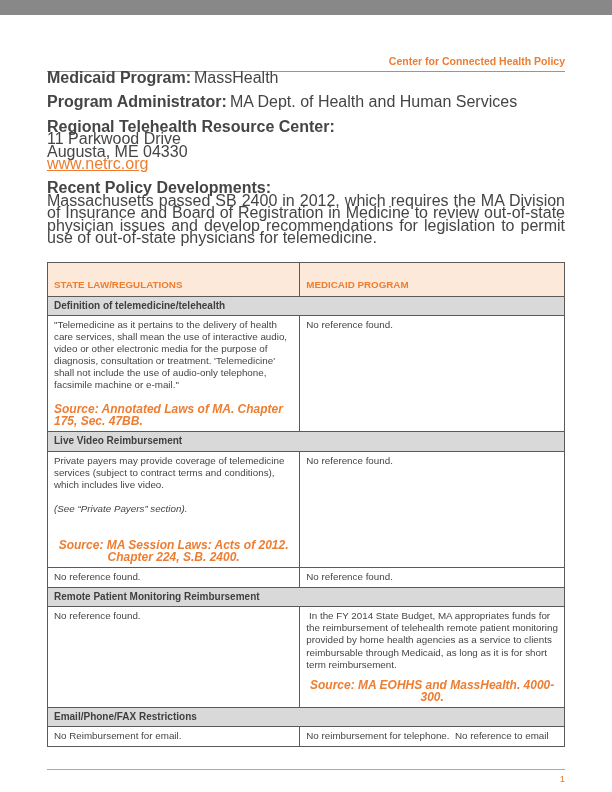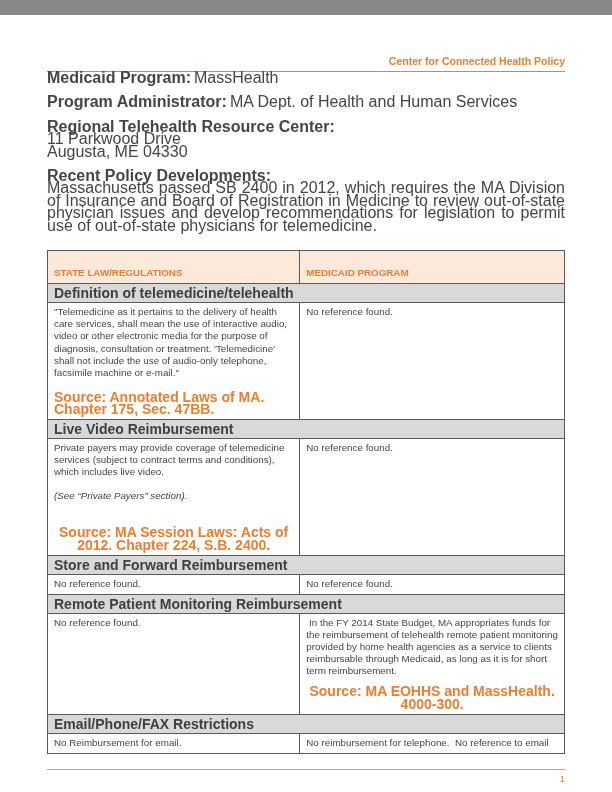--- a/index.html
+++ b/index.html
@@ -59,29 +59,30 @@
     background: #FDE9D9;
     color: #ED7D31;
     font-weight: bold;
     font-size: 9.8px;
     padding-top: 16px; padding-bottom: 4px;
   }
   tr.section-header td {
     background: #D9D9D9;
     font-weight: bold;
     color: #3f3f3f;
-    font-size: 14px;
+    font-size: 10px;
     padding-top: 3px; padding-bottom: 3px;
   }
   td p { white-space: pre-wrap; }
   td .note { font-style: italic; margin-top: 12px; }
   td .source {
     color: #ED7D31;
     font-weight: bold;
-    font-size: 14px;
+    font-style: italic;
+    font-size: 12px;
   }
   td .gap1 { margin-top: 12px; }
   td .gap2 { margin-top: 24px; text-align: center; }
   td .gap-sm { margin-top: 8px; text-align: center; }
   td.tall1 { height: 97px; }
   td.tall2 { height: 99px; }
   td.tall4 { height: 93px; }
 
   .doc-footer {
     position: absolute;
@@ -110,20 +111,21 @@
     </div>
 
     <div class="info-block">
       <b>Program Administrator:</b><span class="info-value">MA Dept. of Health and Human Services</span>
     </div>
 
     <div class="info-block">
       <div><b>Regional Telehealth Resource Center:</b></div>
       <div>11 Parkwood Drive</div>
       <div>Augusta, ME 04330</div>
+      <div><a class="link">www.netrc.org</a></div>
     </div>
 
     <div class="info-block">
       <div><b>Recent Policy Developments:</b></div>
       <div class="recent-text">Massachusetts passed SB 2400 in 2012, which requires the MA Division of Insurance and Board of Registration in Medicine to review out-of-state physician issues and develop recommendations for legislation to permit use of out-of-state physicians for telemedicine.</div>
     </div>
 
     <table class="policy">
       <colgroup>
           <col class="c1">
@@ -156,23 +158,20 @@
         <td class="tall2">
           <p>Private payers may provide coverage of telemedicine services (subject to contract terms and conditions), which includes live video.</p>
           <p class="note">(See “Private Payers” section).</p>
           <p class="source gap2">Source: MA Session Laws: Acts of 2012. Chapter 224, S.B. 2400.</p>
         </td>
         <td>
           <p>No reference found.</p>
         </td>
       </tr>
 
-      <tr class="section-header">
-        <td colspan="2">Store and Forward Reimbursement</td>
-      </tr>
       <tr>
         <td>
           <p>No reference found.</p>
         </td>
         <td>
           <p>No reference found.</p>
         </td>
       </tr>
 
       <tr class="section-header">

